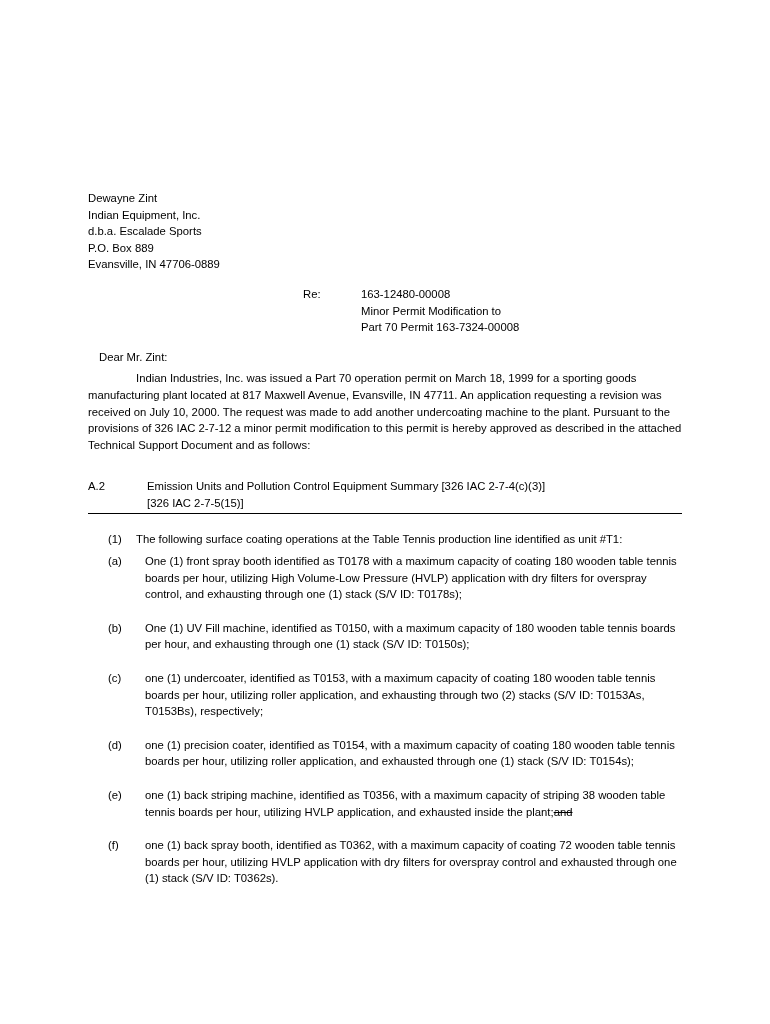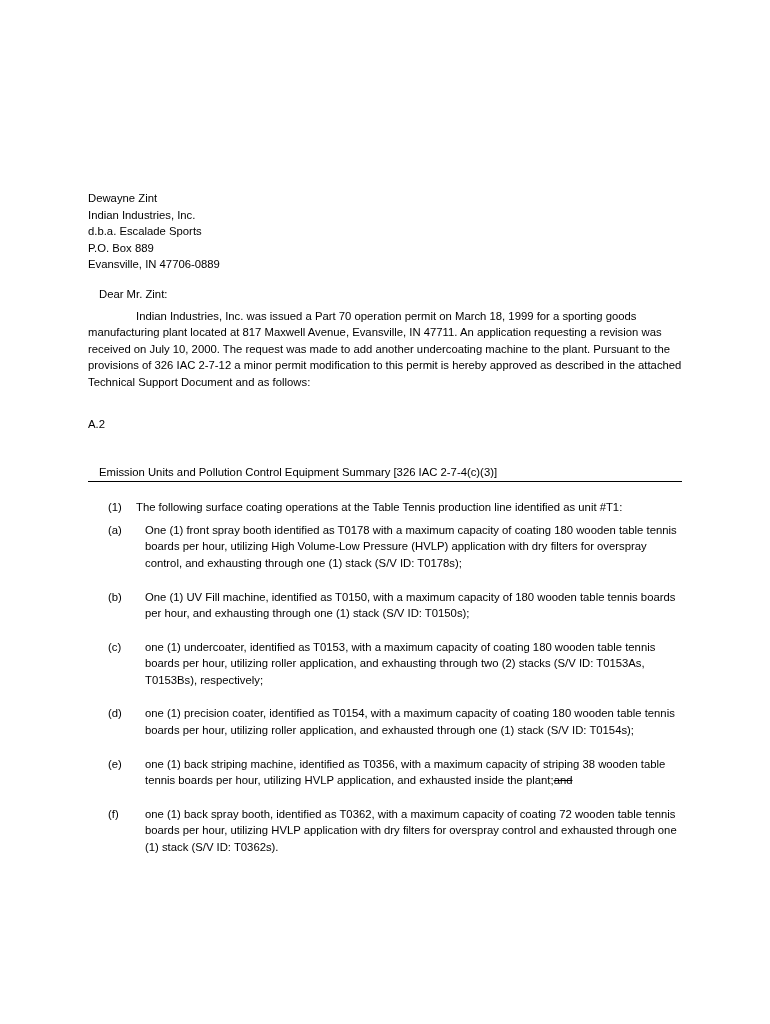--- a/index.html
+++ b/index.html
@@ -50,21 +50,20 @@
   }
   .para .indent-first {
     display: inline-block;
     width: 48px;
   }
   .section {
     margin-top: 25px;
   }
   .sec-row {
     display: flex;
-    flex-direction: column;
   }
   .sec-num {
     width: 48px;
     flex: 0 0 48px;
   }
   .sec-title {
     flex: 1;
     margin-left: 11px;
   }
   .cite-row {
@@ -116,38 +115,53 @@
     text-decoration: line-through;
   }
 </style>
 </head>
 <body>
 
 <div class="page">
 
   <div class="addr-block">
     <div>Dewayne Zint</div>
-    <div>Indian Industries, Inc.</div>
+    <div>Indian Equipment, Inc.</div>
     <div>d.b.a. Escalade Sports</div>
     <div>P.O. Box 889</div>
     <div>Evansville, IN 47706-0889</div>
   </div>
 
+  <div class="re-block">
+    <div class="re-row">
+      <div class="re-label">Re:</div>
+      <div class="re-val">163-12480-00008</div>
+    </div>
+    <div class="re-row">
+      <div class="re-label"></div>
+      <div class="re-val">Minor Permit Modification to</div>
+    </div>
+    <div class="re-row">
+      <div class="re-label"></div>
+      <div class="re-val">Part 70 Permit 163-7324-00008</div>
+    </div>
+  </div>
 
   <div class="salutation">Dear Mr. Zint:</div>
 
   <div class="para"><span class="indent-first"></span><span>Indian Industries, Inc. was issued a Part 70 operation permit on March 18, 1999 for a sporting goods manufacturing plant located at 817 Maxwell Avenue, Evansville, IN 47711.  An application requesting a revision was received on July 10, 2000. The request was made to add another undercoating machine to the plant. Pursuant to the provisions of 326 IAC 2-7-12 a minor permit modification to this permit is hereby approved as described in the attached Technical Support Document and as follows:</span></div>
 
   <div class="section">
     <div class="sec-row">
       <div class="sec-num">A.2</div>
       <div class="sec-title">Emission Units and Pollution Control Equipment Summary  [326 IAC 2-7-4(c)(3)]</div>
     </div>
     <div class="cite-row">
       <div class="sec-num"></div>
+      <div class="sec-title">[326 IAC 2-7-5(15)]</div>
     </div>
 
     <div class="item">
       <div class="item-num">(1)</div>
       <div class="item-body">
         <div>The following surface coating operations at the Table Tennis production line identified as unit #T1:</div>
       </div>
     </div>
 
     <div class="sub-list">

